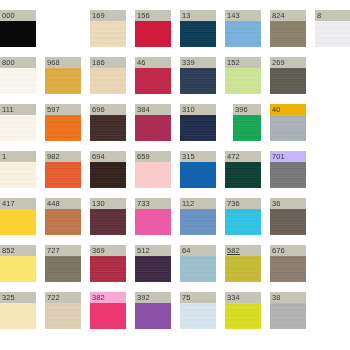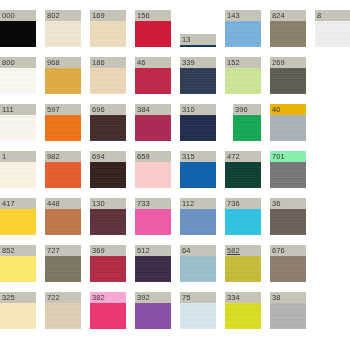--- a/index.html
+++ b/index.html
@@ -65,34 +65,30 @@
   }
 </style>
 </head>
 <body>
 
 <div id="chart" style="background: rgb(255, 255, 255);">
     <div class="swatch" style="left: 0px; top: 10px;">
       <div class="swatch-label" style="background: rgb(198, 195, 183); color: rgb(59, 59, 56);">000</div>
       <div class="swatch-color flat" style="background-color: rgb(9, 9, 9);"></div>
     </div>
-    <div class="swatch" style="left: 45px; top: 10px;">
-      <div class="swatch-label" style="background: rgb(198, 195, 183); color: rgb(59, 59, 56);">802</div>
-      <div class="swatch-color" style="background-color: rgb(241, 230, 210);"></div>
-    </div>
     <div class="swatch" style="left: 90px; top: 10px;">
       <div class="swatch-label" style="background: rgb(198, 195, 183); color: rgb(59, 59, 56);">169</div>
       <div class="swatch-color" style="background-color: rgb(236, 220, 186);"></div>
     </div>
     <div class="swatch" style="left: 135px; top: 10px;">
       <div class="swatch-label" style="background: rgb(198, 195, 183); color: rgb(59, 59, 56);">156</div>
       <div class="swatch-color flat" style="background-color: rgb(207, 26, 60);"></div>
     </div>
     <div class="swatch" style="left: 180px; top: 10px;">
-      <div class="swatch-label" style="background: rgb(198, 195, 183); color: rgb(59, 59, 56); margin-top: 24px;">13</div>
+      <div class="swatch-label" style="background: rgb(198, 195, 183); color: rgb(59, 59, 56);">13</div>
       <div class="swatch-color" style="background-color: rgb(11, 59, 85);"></div>
     </div>
     <div class="swatch" style="left: 225px; top: 10px;">
       <div class="swatch-label" style="background: rgb(198, 195, 183); color: rgb(59, 59, 56);">143</div>
       <div class="swatch-color" style="background-color: rgb(119, 178, 221);"></div>
     </div>
     <div class="swatch" style="left: 270px; top: 10px;">
       <div class="swatch-label" style="background: rgb(198, 195, 183); color: rgb(59, 59, 56);">824</div>
       <div class="swatch-color" style="background-color: rgb(138, 128, 105);"></div>
     </div>
@@ -174,21 +170,21 @@
     </div>
     <div class="swatch" style="left: 180px; top: 151px;">
       <div class="swatch-label" style="background: rgb(198, 195, 183); color: rgb(59, 59, 56);">315</div>
       <div class="swatch-color flat" style="background-color: rgb(18, 99, 174);"></div>
     </div>
     <div class="swatch" style="left: 225px; top: 151px;">
       <div class="swatch-label" style="background: rgb(198, 195, 183); color: rgb(59, 59, 56);">472</div>
       <div class="swatch-color" style="background-color: rgb(12, 62, 50);"></div>
     </div>
     <div class="swatch" style="left: 270px; top: 151px;">
-      <div class="swatch-label" style="background: #86efac; color: rgb(59, 59, 56);">701</div>
+      <div class="swatch-label" style="background: #c4b5fd; color: rgb(59, 59, 56);">701</div>
       <div class="swatch-color" style="background-color: rgb(118, 118, 118);"></div>
     </div>
     <div class="swatch" style="left: 0px; top: 198px;">
       <div class="swatch-label" style="background: rgb(198, 195, 183); color: rgb(59, 59, 56);">417</div>
       <div class="swatch-color flat" style="background-color: rgb(252, 210, 50);"></div>
     </div>
     <div class="swatch" style="left: 45px; top: 198px;">
       <div class="swatch-label" style="background: rgb(198, 195, 183); color: rgb(59, 59, 56);">448</div>
       <div class="swatch-color" style="background-color: rgb(192, 118, 74);"></div>
     </div>

